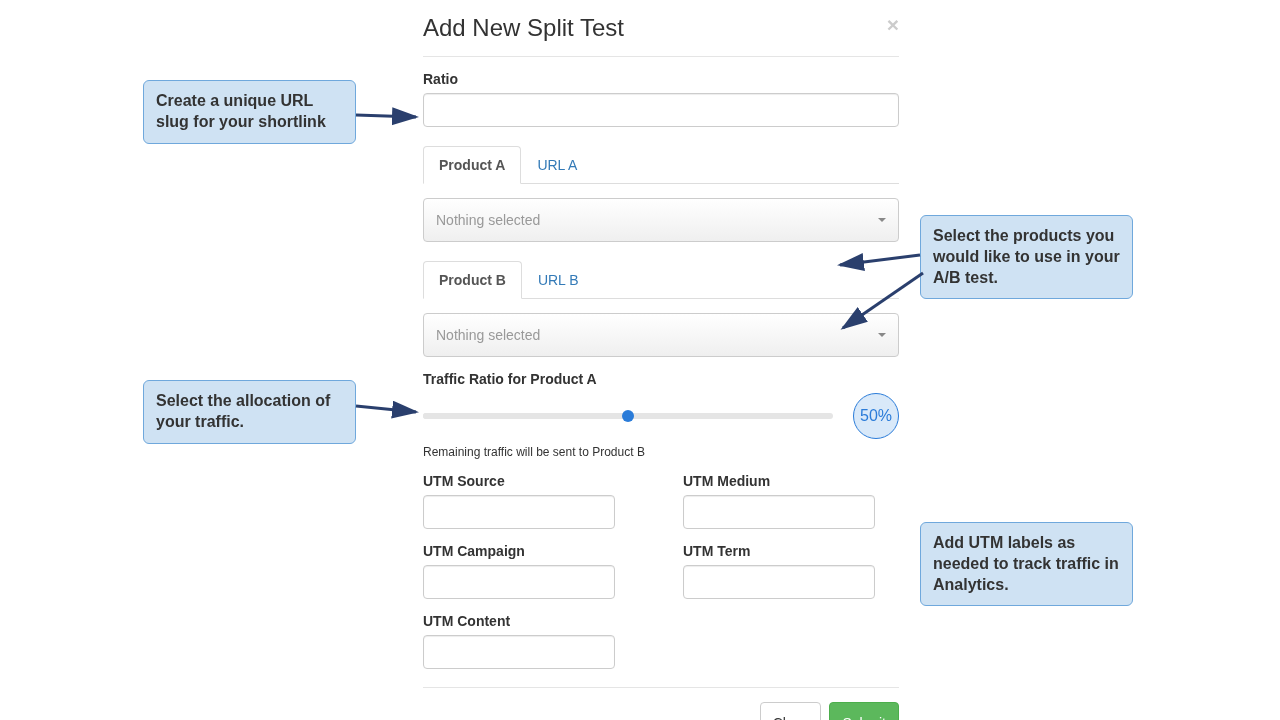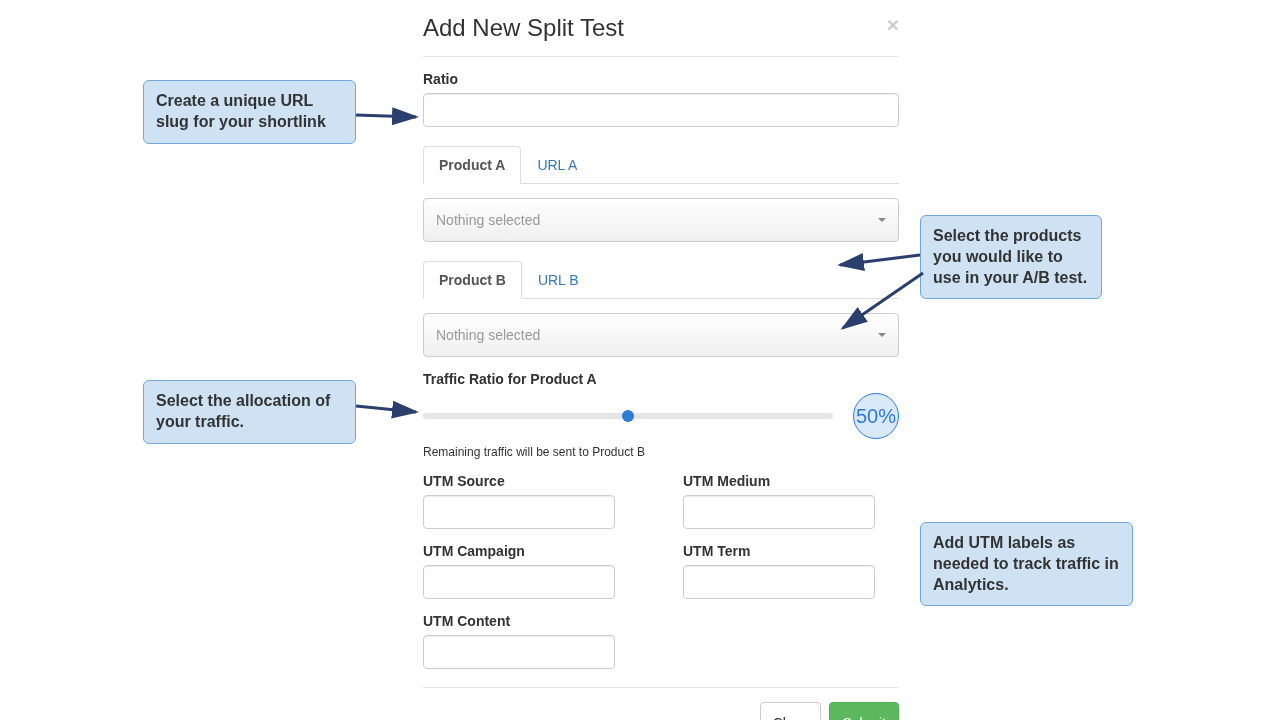--- a/index.html
+++ b/index.html
@@ -87,21 +87,21 @@
     .slider-thumb {
       position: absolute; top: 50%; left: 50%;
       transform: translate(-50%, -50%);
       width: 12px; height: 12px; border-radius: 50%;
       background: #2b7cd9;
     }
     .slider-badge {
       width: 46px; height: 46px; border-radius: 50%;
       border: 1px solid #2b7cd9; background: #d9e9f9;
       color: #2b7cd9; display: flex; align-items: center; justify-content: center;
-      font-size: 20px;
+      font-size: 16px;
     }
     .slider-note { margin-top: 6px; font-size: 12px; color: #333; }
 
     .utm-grid { display: flex; gap: 68px; }
     .utm-col { display: flex; flex-direction: column; }
     .utm-label { font-weight: 700; margin: 14px 0 6px; }
 
     .buttons { display: flex; justify-content: flex-end; gap: 8px; margin-top: 14px; }
     .btn {
       padding: 12px 12px; border-radius: 4px; font-size: 14px;
@@ -116,21 +116,21 @@
       background: #cfe2f3;
       border: 1px solid #6fa8dc;
       border-radius: 6px;
       padding: 10px 12px;
       font-size: 16px;
       color: #333;
       line-height: 1.3;
       font-weight: bold;
     }
     .c1 { left: 143px; top: 80px; width: 213px; }
-    .c2 { left: 920px; top: 215px; width: 182px; }
+    .c2 { left: 920px; top: 215px; width: 213px; }
     .c3 { left: 143px; top: 380px; width: 213px; }
     .c4 { left: 920px; top: 522px; width: 213px; }
 
     svg.arrow { position: absolute; overflow: visible; pointer-events: none; }
   </style>
 </head>
 <body>
 
 <div class="modal">
   <div class="modal-header">

